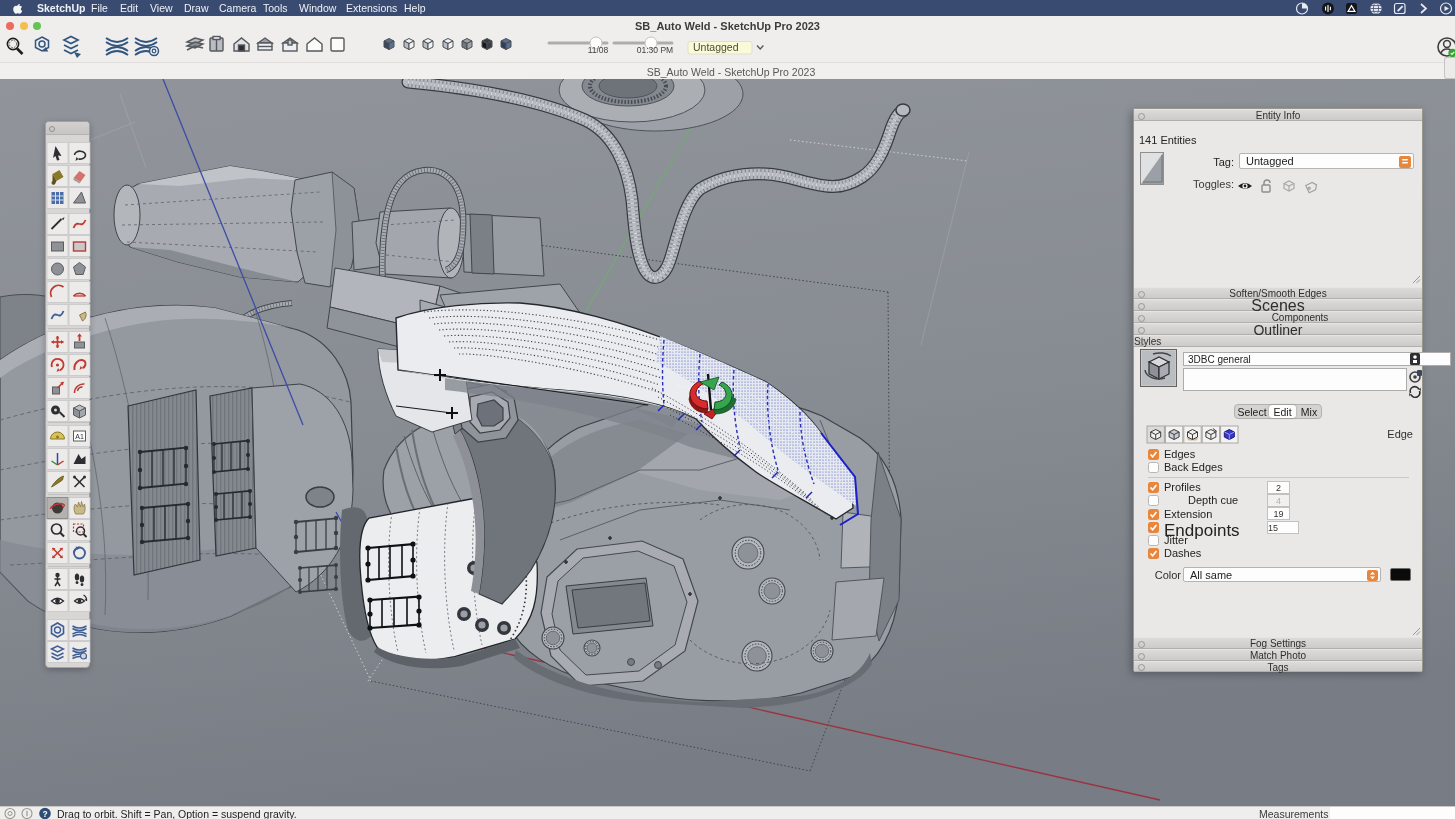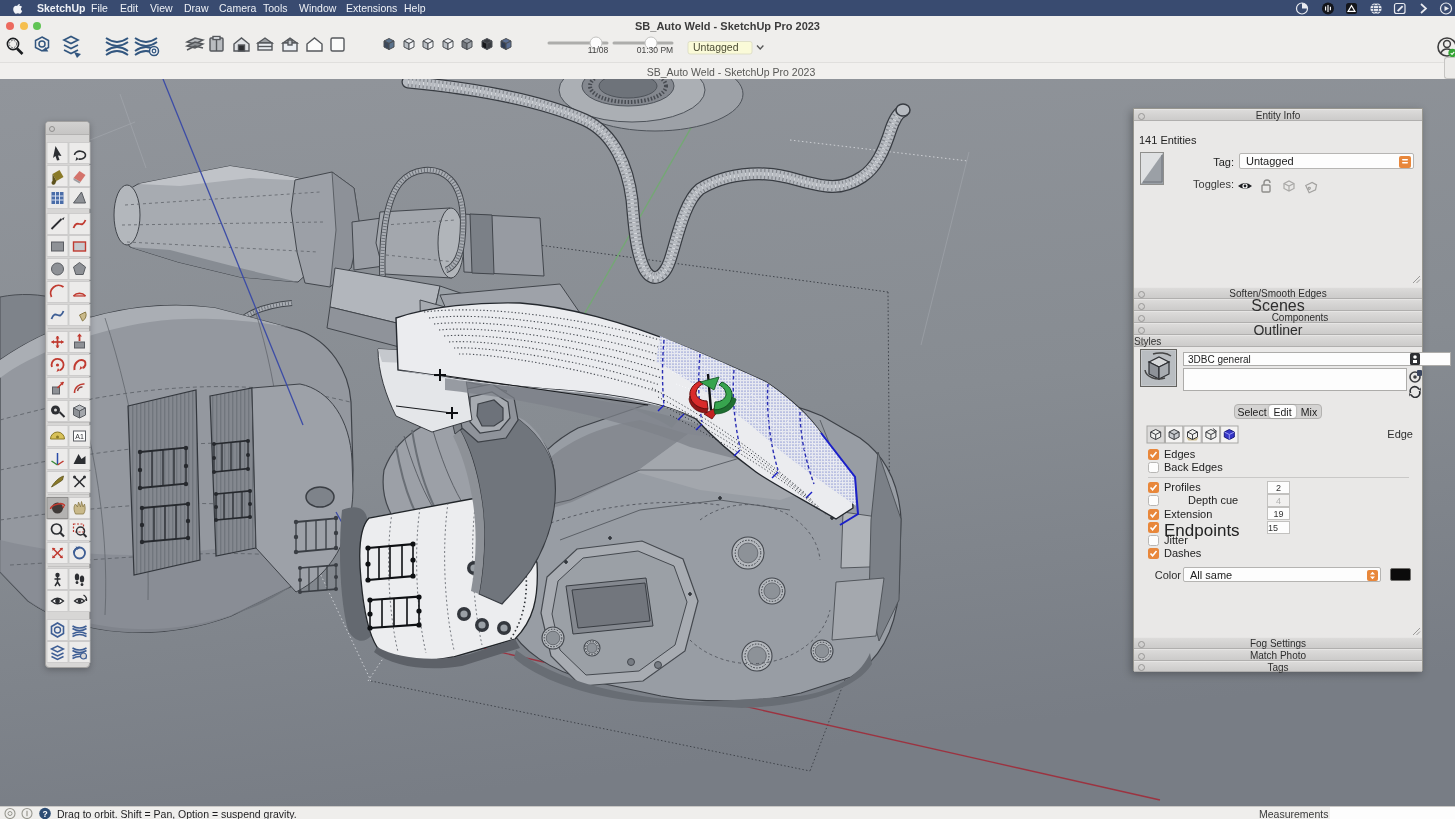--- a/index.html
+++ b/index.html
@@ -949,21 +949,21 @@
     <div class="abs" style="left:133px;top:384.5px;width:23px;height:13px;background:#f1f0ef;border:1px solid #c2c1bf;font-size:9px;color:#b0b0ae;text-align:center;line-height:13px;">4</div>
     <div class="abs" style="left:14px;top:399.5px;width:11px;height:11px;background:#e8873b;border-radius:2.5px;"><svg width="11" height="11">
         <path d="M 2.5,5.5 L 4.6,7.8 L 8.5,3" stroke="#fff" stroke-width="1.6" fill="none"></path>
       </svg></div>
     <div class="abs" style="left:30px;top:398.5px;font-size:11px;">Extension</div>
     <div class="abs" style="left:133px;top:398.0px;width:23px;height:13px;background:#fdfdfd;border:1px solid #c2c1bf;font-size:9px;color:#333;text-align:center;line-height:13px;">19</div>
     <div class="abs" style="left:14px;top:413px;width:11px;height:11px;background:#e8873b;border-radius:2.5px;"><svg width="11" height="11">
         <path d="M 2.5,5.5 L 4.6,7.8 L 8.5,3" stroke="#fff" stroke-width="1.6" fill="none"></path>
       </svg></div>
     <div class="abs" style="left:30px;top:412px;font-size:17px;">Endpoints</div>
-    <div class="abs" style="left:133px;top:411.5px;width:23px;height:13px;background:#fdfdfd;border:1px solid #c2c1bf;font-size:9px;color:#333;line-height:13px;">15</div>
+    <div class="abs" style="left:133px;top:411.5px;width:32px;height:13px;background:#fdfdfd;border:1px solid #c2c1bf;font-size:9px;color:#333;line-height:13px;">15</div>
     <div class="abs" style="left:14px;top:426px;width:11px;height:11px;background:#fdfdfd;border:1px solid #b8b7b5;border-radius:2.5px;"></div>
     <div class="abs" style="left:30px;top:425px;font-size:11px;">Jitter</div>
     <div class="abs" style="left:14px;top:439px;width:11px;height:11px;background:#e8873b;border-radius:2.5px;"><svg width="11" height="11">
         <path d="M 2.5,5.5 L 4.6,7.8 L 8.5,3" stroke="#fff" stroke-width="1.6" fill="none"></path>
       </svg></div>
     <div class="abs" style="left:30px;top:438px;font-size:11px;">Dashes</div>
     <div class="abs" style="left:3px;top:460px;width:44px;text-align:right;color:#2e2e2e;">Color</div>
     <div class="abs" style="left:49px;top:458px;width:198px;height:15px;background:#fdfdfd;border:1px solid #b5b4b2;border-radius:2px;">
       <div style="margin:1px 0 0 6px;">All same</div>
       <div class="abs" style="right:2px;top:1.5px;width:11px;height:11px;background:#e8873b;border-radius:2px;"><svg width="11" height="11">

